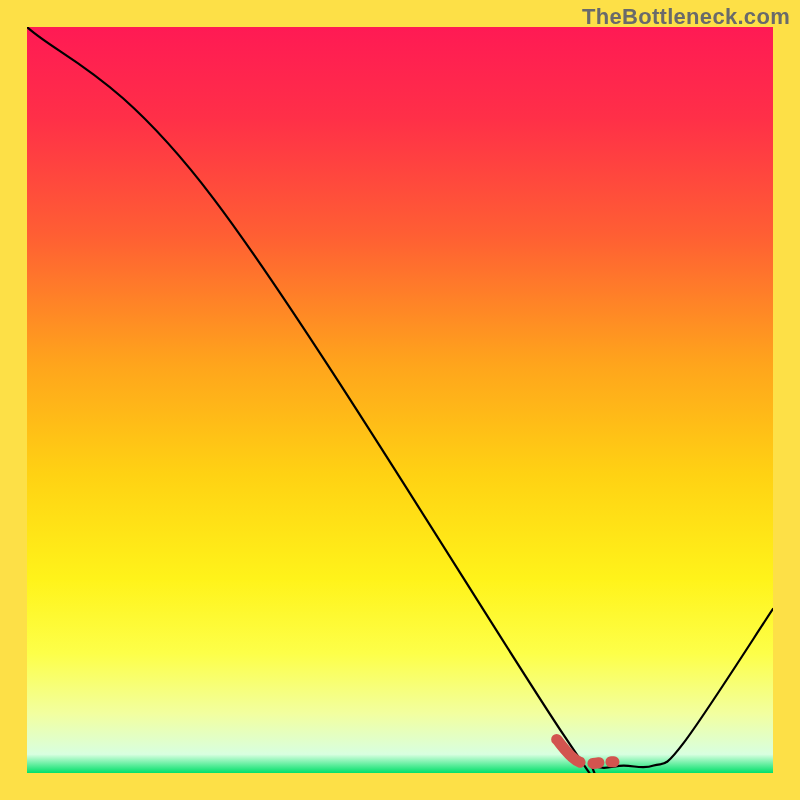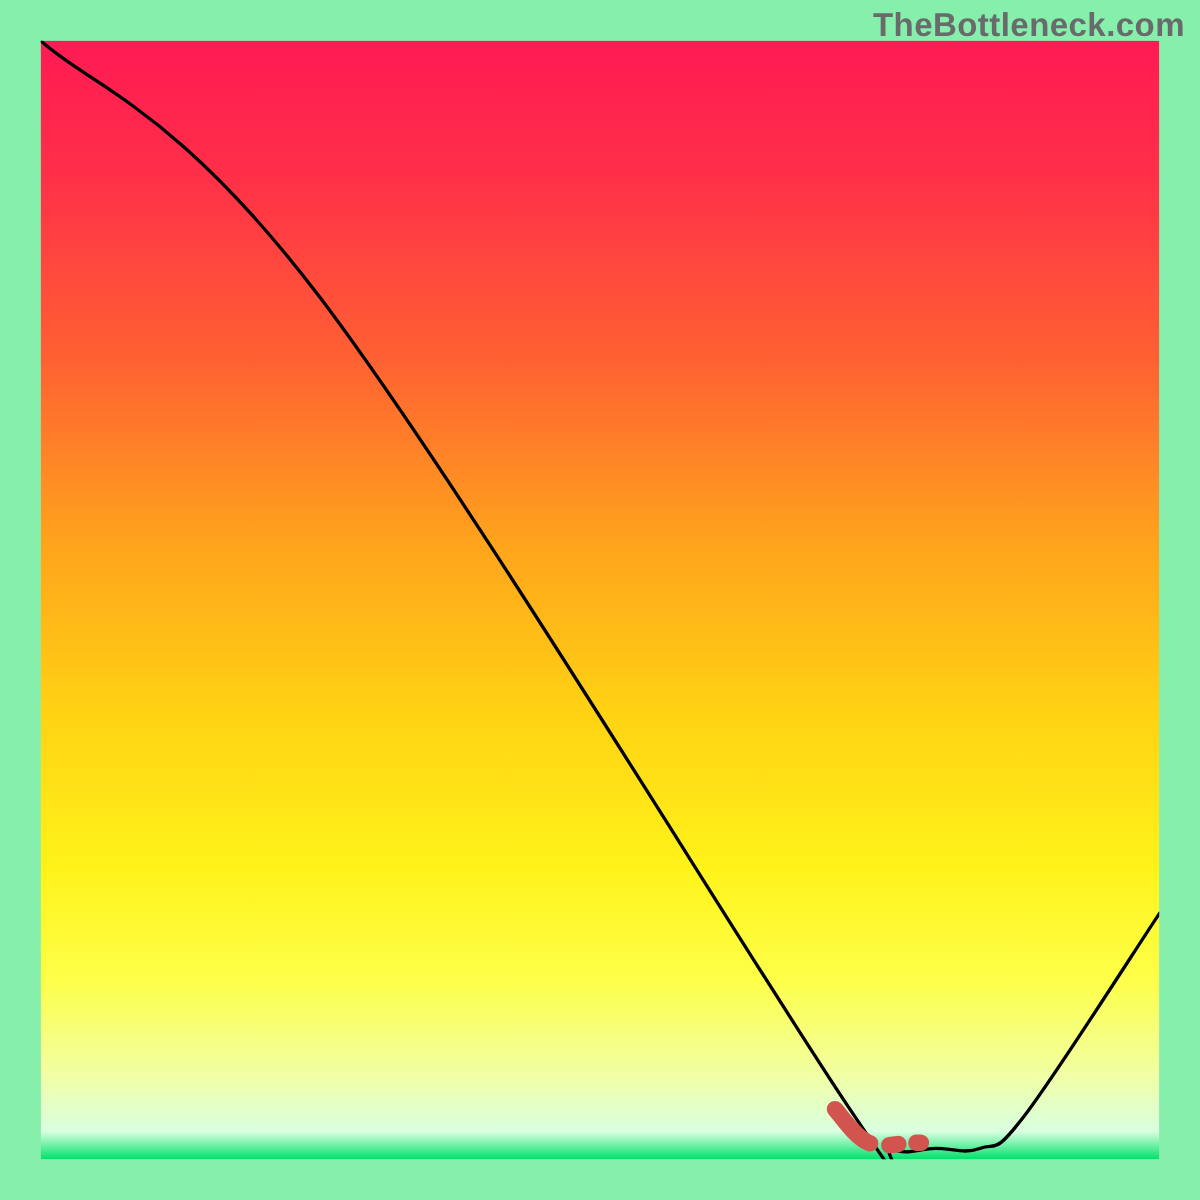--- a/index.html
+++ b/index.html
@@ -1,18 +1,18 @@
 <!DOCTYPE html>
 <html><head>
 <meta charset="utf-8">
 <style>
   *{margin:0;padding:0;box-sizing:border-box}
   body{width:800px;height:800px;overflow:hidden;font-family:Arial,Helvetica,sans-serif;background:#000}
   .watermark{position:absolute;top:4px;right:10px;font-size:22px;font-weight:bold;color:#696a6b;z-index:3;letter-spacing:.3px}
-  .outer{position:absolute;left:0;top:0;width:800px;height:800px;background:#86efac}
+  .outer{position:absolute;left:0;top:0;width:800px;height:800px;background:#fde047}
   .plot{position:absolute;left:27px;top:27px;width:746px;height:746px;overflow:hidden}
   .plot svg{display:block}
 </style>
 </head>
 <body>
 
 <div class="outer">
   <div class="watermark">TheBottleneck.com</div>
   <div class="plot">
     <svg id="chart-svg" width="746" height="746" viewBox="0 0 746 746">

